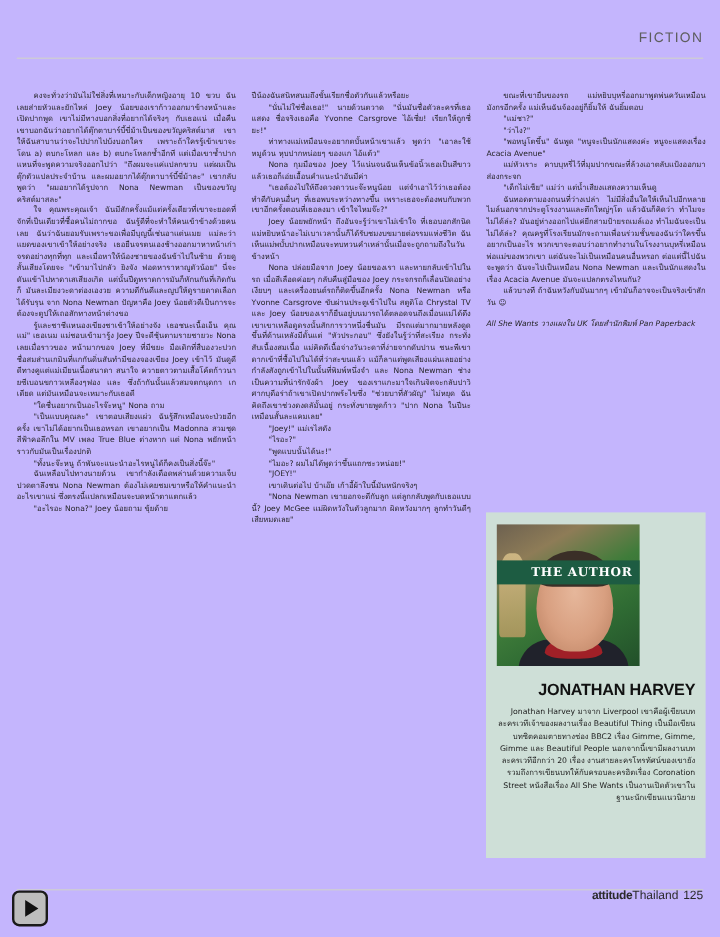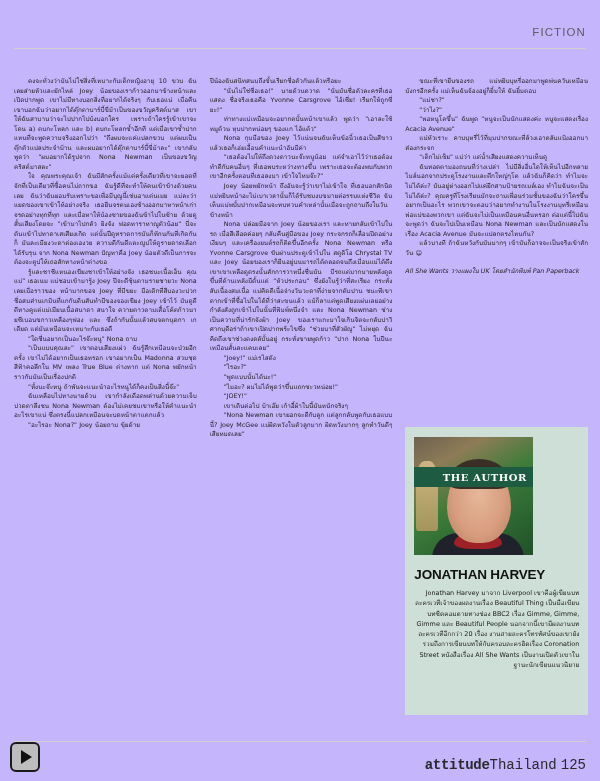--- a/index.html
+++ b/index.html
@@ -169,20 +169,21 @@
     justify-content: center;
     margin-top: 30px;
   }
   .author-name {
     margin-top: 12px;
     font-family: "Liberation Sans", sans-serif;
     font-weight: 700;
     font-size: 13.5px;
     letter-spacing: -0.2px;
     color: #111;
+    text-align: right;
   }
   .author-bio {
     margin-top: 6px;
     font-size: 6.45px;
     line-height: 10.3px;
     color: #1b1b1b;
     text-align: right;
     font-family: "DejaVu Sans", sans-serif;
   }
 
@@ -196,24 +197,24 @@
   }
   .footer-rule {
     position: absolute;
     left: 0; right: 0; top: 0;
     height: 1px;
     background: #cfcfcf;
   }
   .folio {
     position: absolute;
     right: 0;
-    top: 16px;
-    font-size: 14px;
+    top: 0;
+    font-size: 10px;
     color: #2a2a2a;
-    font-family: Liberation Mono, monospace;
+    font-family: Liberation Sans, sans-serif;
   }
   .folio b { font-weight: 700; letter-spacing: -0.3px; }
   .folio .thai { font-weight: 400; }
   .folio .num { margin-left: 4px; font-weight: 400; }
 
   
   .play-button {
     position: absolute;
     left: 10px;
     top: 742px;

